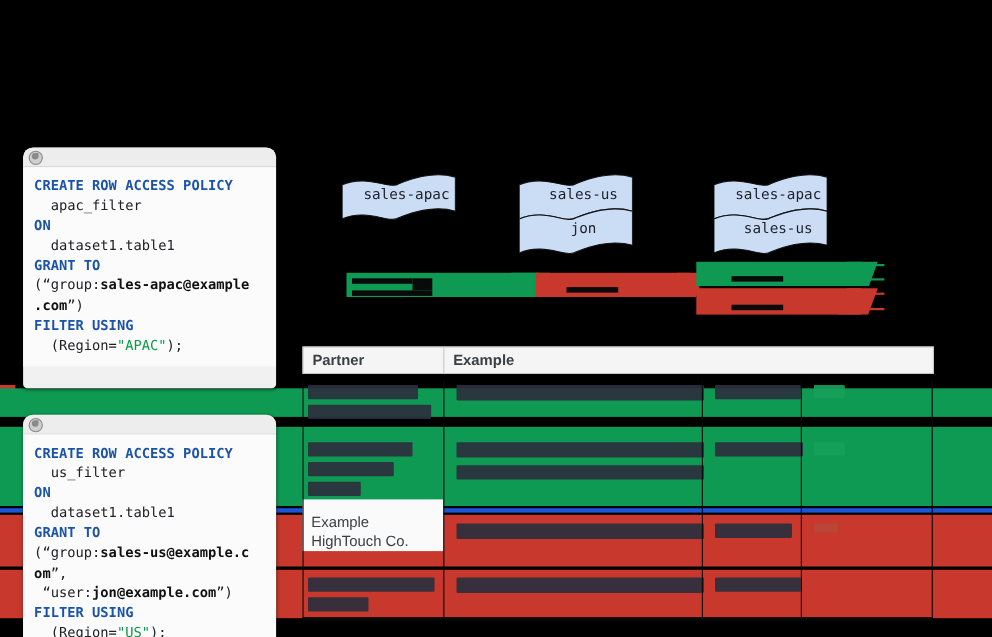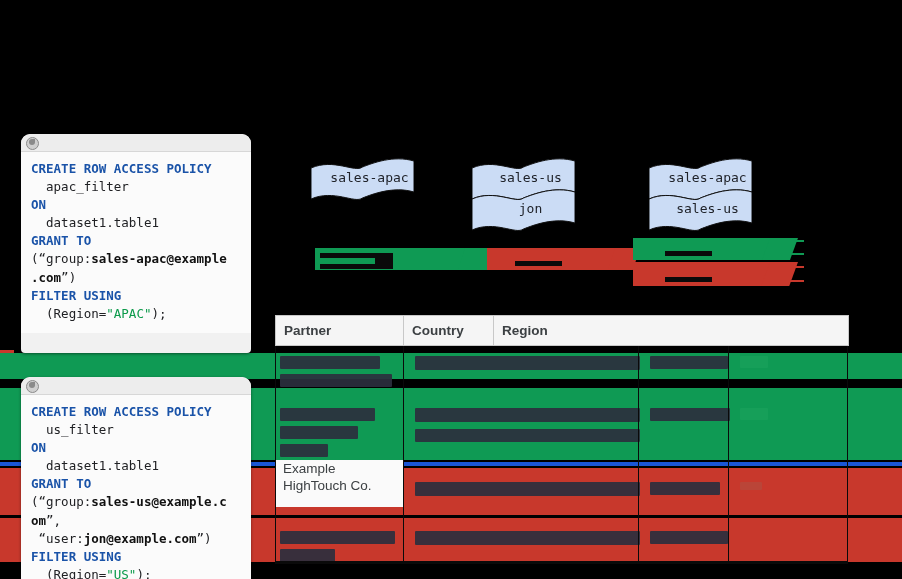--- a/index.html
+++ b/index.html
@@ -73,37 +73,37 @@
   
   .obsc{position:absolute;}
   .obsc-line{position:absolute;background:#0a0a0a;height:5px;}
 
   
   .tbl{
     position:absolute;left:275px;top:267px;width:574px;
   }
   .tbl-head{
     display:flex;background:#F5F5F5;border:1px solid #C8C8C8;
-    height:31px;box-sizing:border-box;
+    height:25px;box-sizing:border-box;
   }
   .th{
     font-size:13.5px;font-weight:bold;color:#3C4043;
     display:flex;align-items:center;padding-left:8px;
     border-right:1px solid #C8C8C8;box-sizing:border-box;
   }
   .th:last-child{border-right:none;}
   .c1{width:128px;}
   .c2{width:235px;}
   .c3{width:90px;}
   .c4{width:119px;}
 
   .tbl-body{position:relative;}
   .trow{display:flex;position:relative;box-sizing:border-box;}
   .td{
-    box-sizing:border-box;padding:0 6px 4px 8px;
+    box-sizing:border-box;padding:12px 6px 4px 8px;
     font-size:13.5px;line-height:17px;color:#3C4043;
     overflow:hidden;
   }
   .cell-visible{background:#FAFAFA;}
   .cell-blank{background:transparent;}
 
   
   .rd{position:absolute;background:#2b2f3e;border-radius:1px;opacity:.92;}
 
   
@@ -209,22 +209,21 @@
     <div class="obsc" style="left:633px;top:214px;width:150px;height:24px;background:#C8382C;"></div>
     <div class="obsc" style="left:770px;top:214px;width:28px;height:24px;background:#C8382C;transform:skewX(-20deg);transform-origin:top left;"></div>
     <div class="obsc-line" style="left:665px;top:229px;width:47px;"></div>
     <div class="rule" style="left:782px;top:218px;width:22px;background:#C8382C;"></div>
     <div class="rule" style="left:782px;top:232px;width:22px;background:#C8382C;"></div>
   </div>
 
   <div class="tbl">
     <div class="tbl-head" id="thead">
         <div class="th c1">Partner</div>
-        <div class="th c3">Country</div>
-        <div class="th c4">Region</div>
+        <div class="th c3">Example</div>
       </div>
     <div class="tbl-body" id="tbody">
         <div class="trow" style="height: 42px;">
           <div class="td c1 cell-blank"></div>
           <div class="td c2 cell-blank"></div>
           <div class="td c3 cell-blank"></div>
           <div class="td c4 cell-blank"></div>
         </div>
         <div class="trow" style="height: 72px;">
           <div class="td c1 cell-blank"></div>

